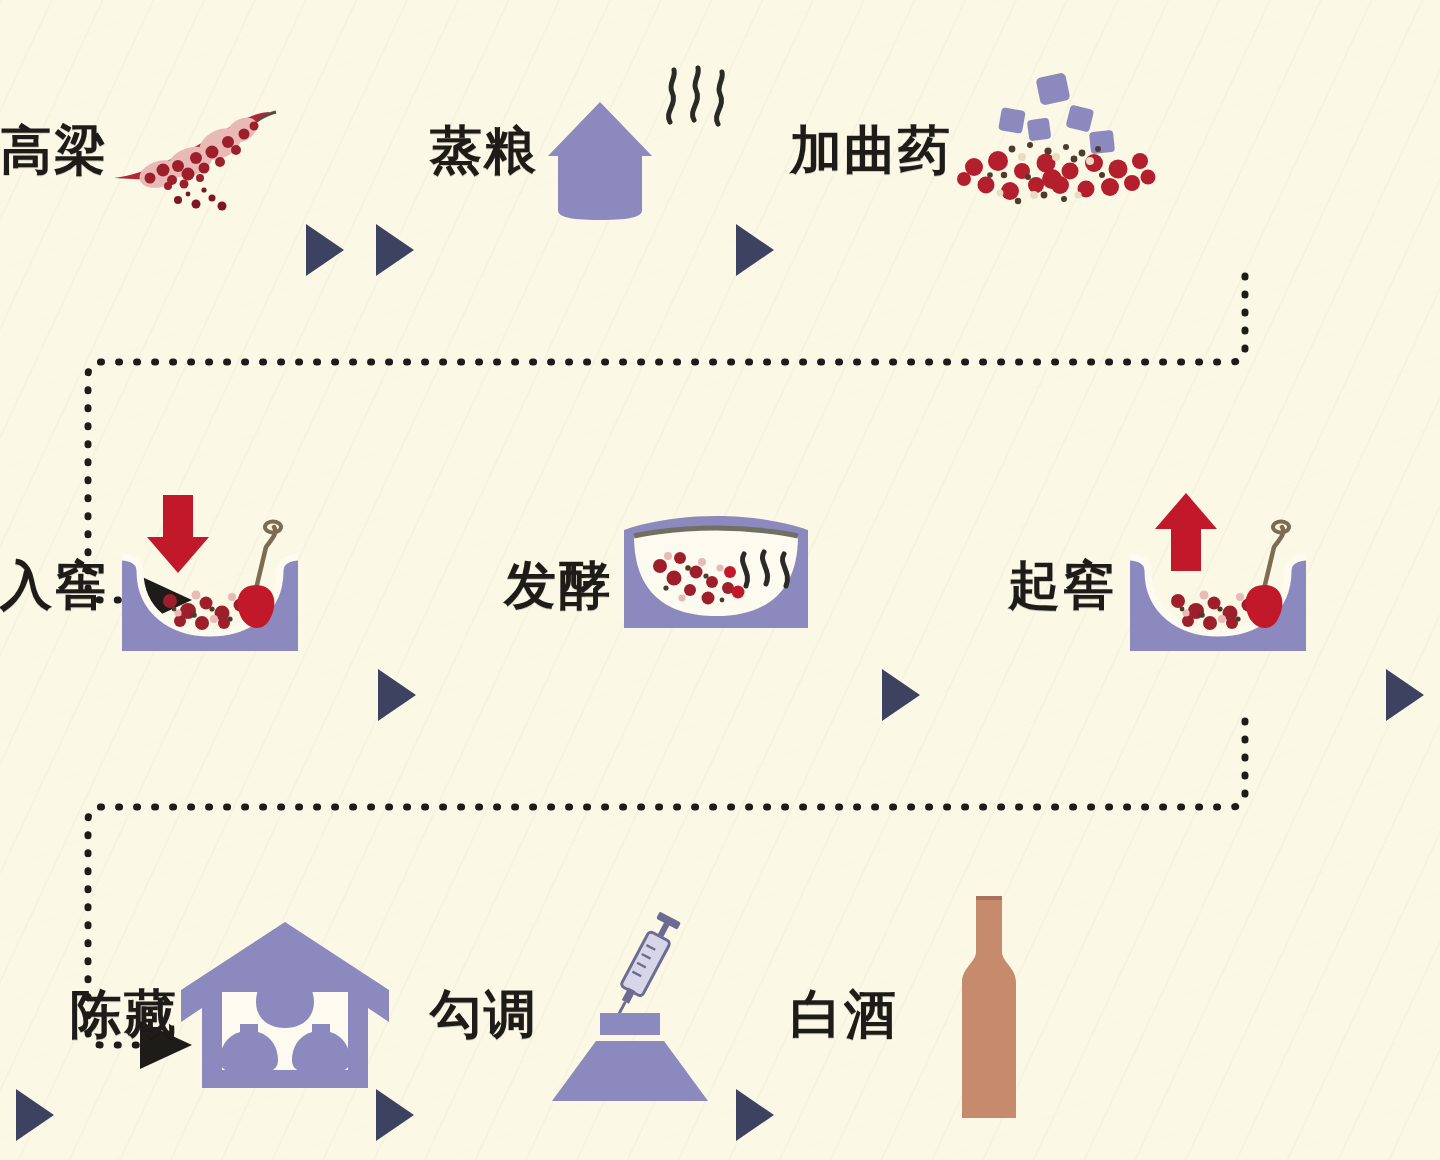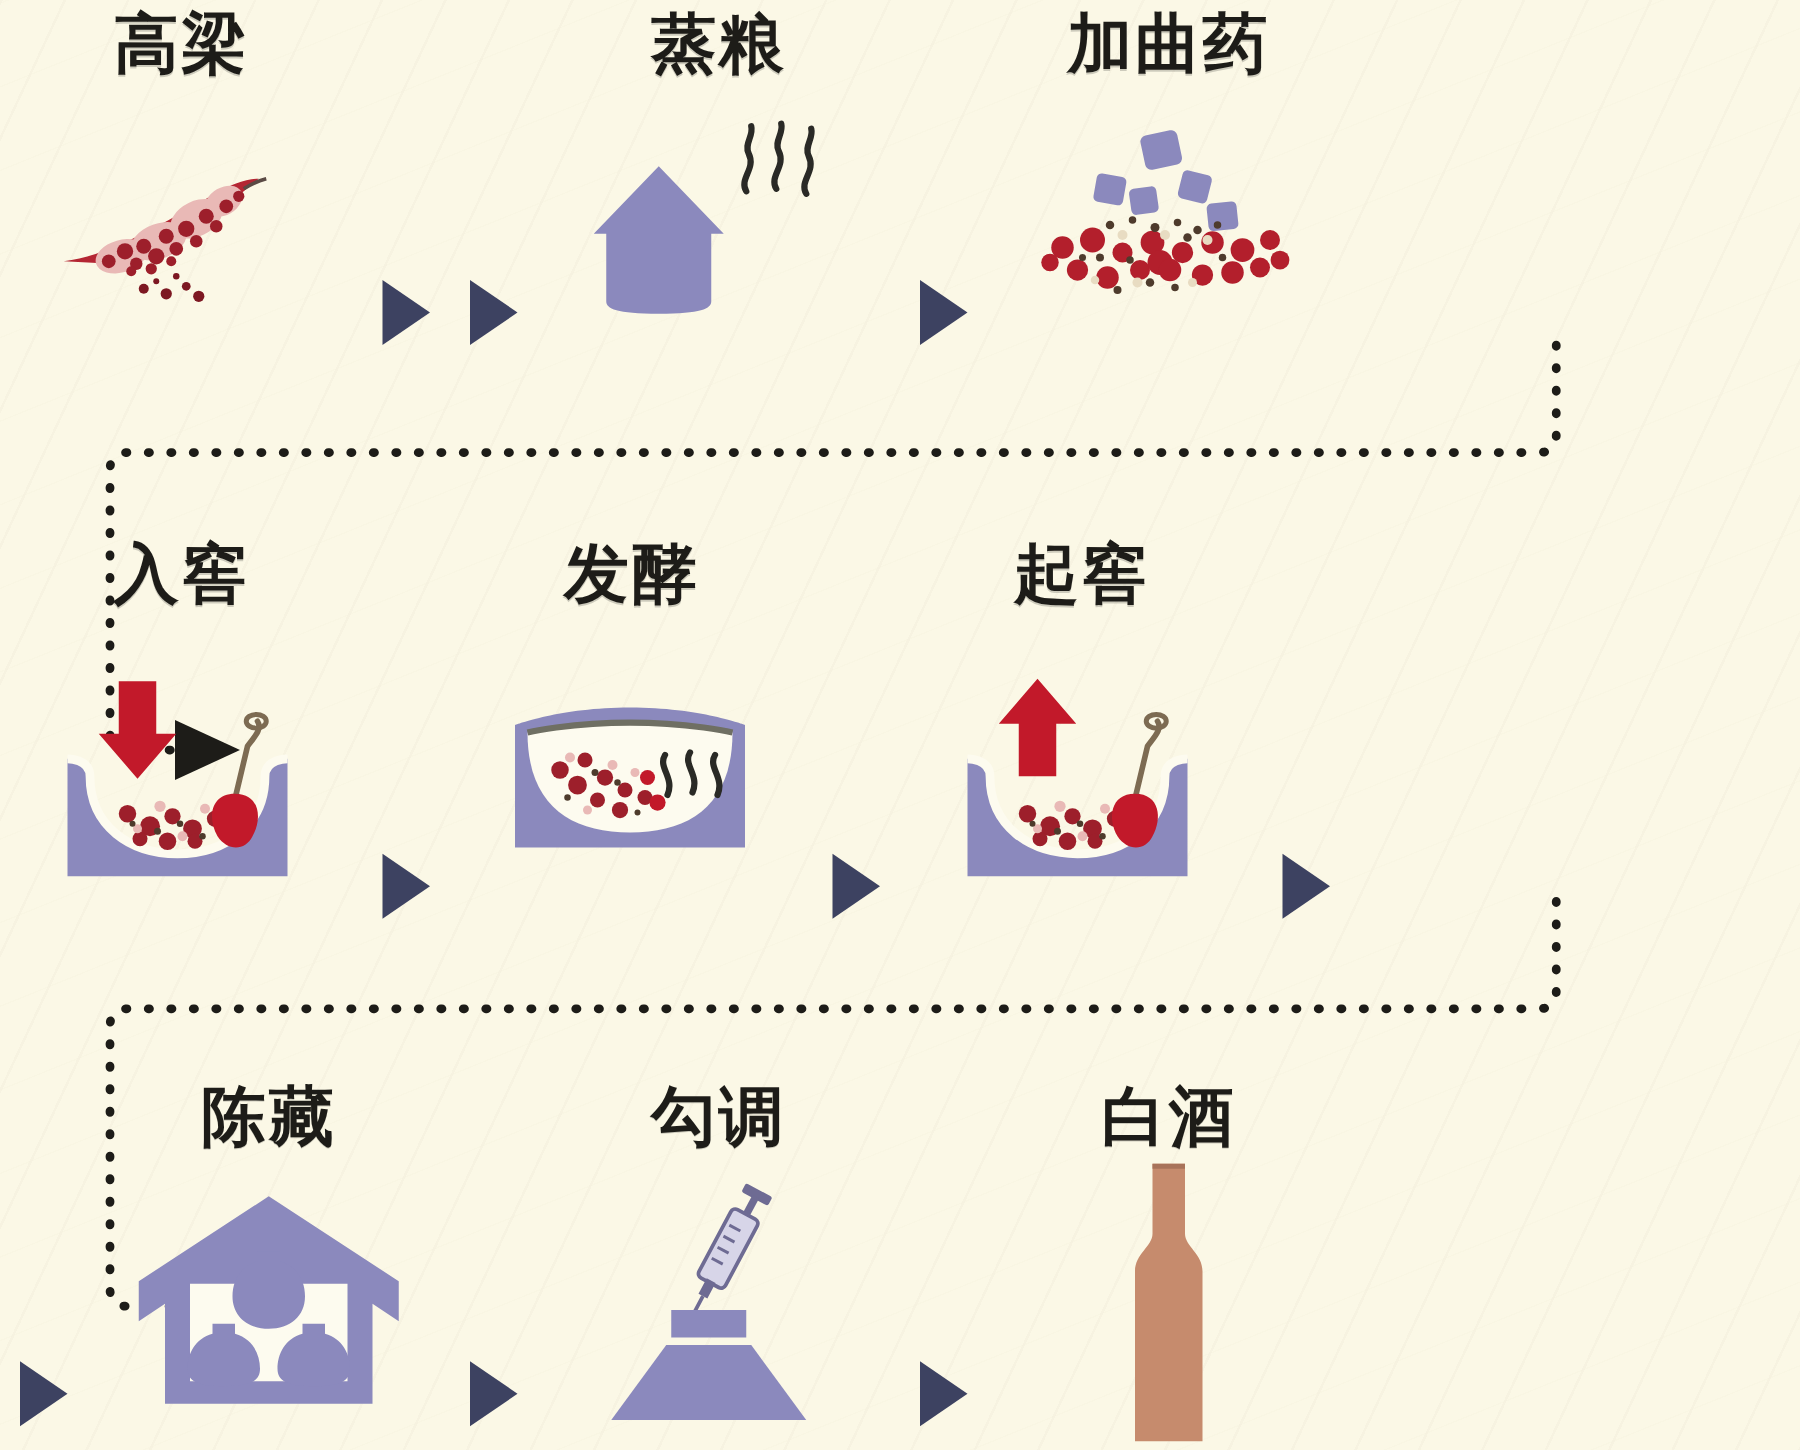--- a/index.html
+++ b/index.html
@@ -33,29 +33,29 @@
   }
 
   .row {
     position: absolute;
     left: 0;
     width: 1440px;
     display: flex;
     align-items: flex-start;
   }
   .row-1 { top: 0; height: 290px; }
-  .row-2 { top: 414px; height: 350px; }
+  .row-2 { top: 400px; height: 350px; justify-content: space-between; }
   .row-3 { top: 850px; height: 310px; }
 
   .step {
     position: relative;
     width: 290px;
     height: 100%;
     display: flex;
-    flex-direction: column;
+    flex-direction: row;
     align-items: center;
   }
   .step-label {
     font-size: 52px;
     line-height: 1;
     font-weight: 700;
     color: #1d1c18;
     letter-spacing: 2px;
     white-space: nowrap;
     text-shadow: 0 1px 0 rgba(0,0,0,0.18);

